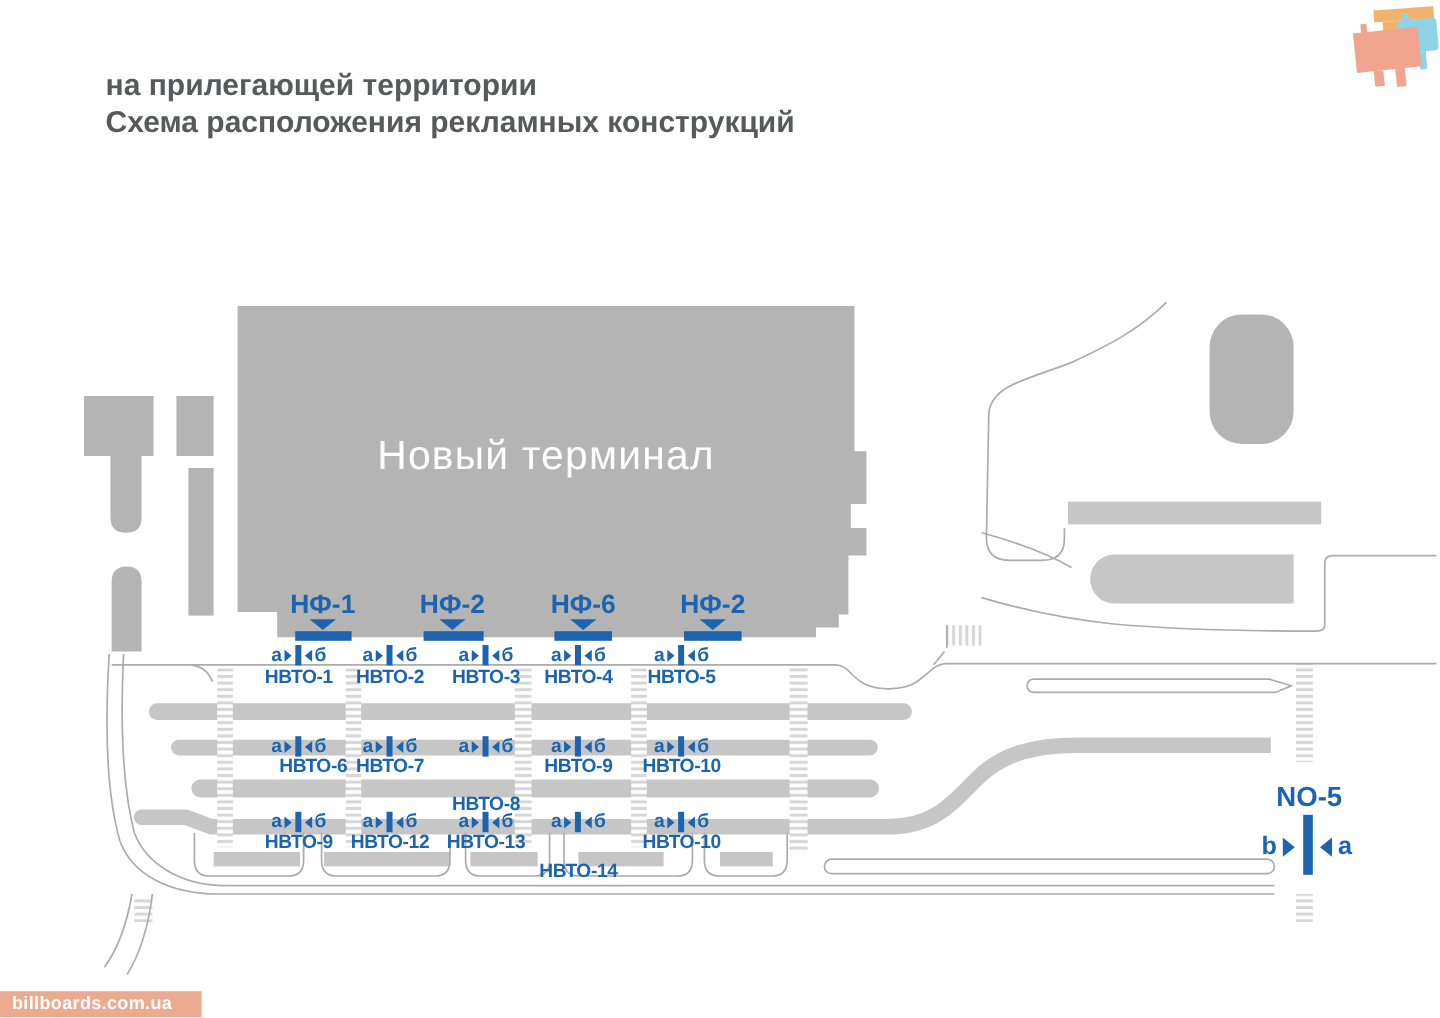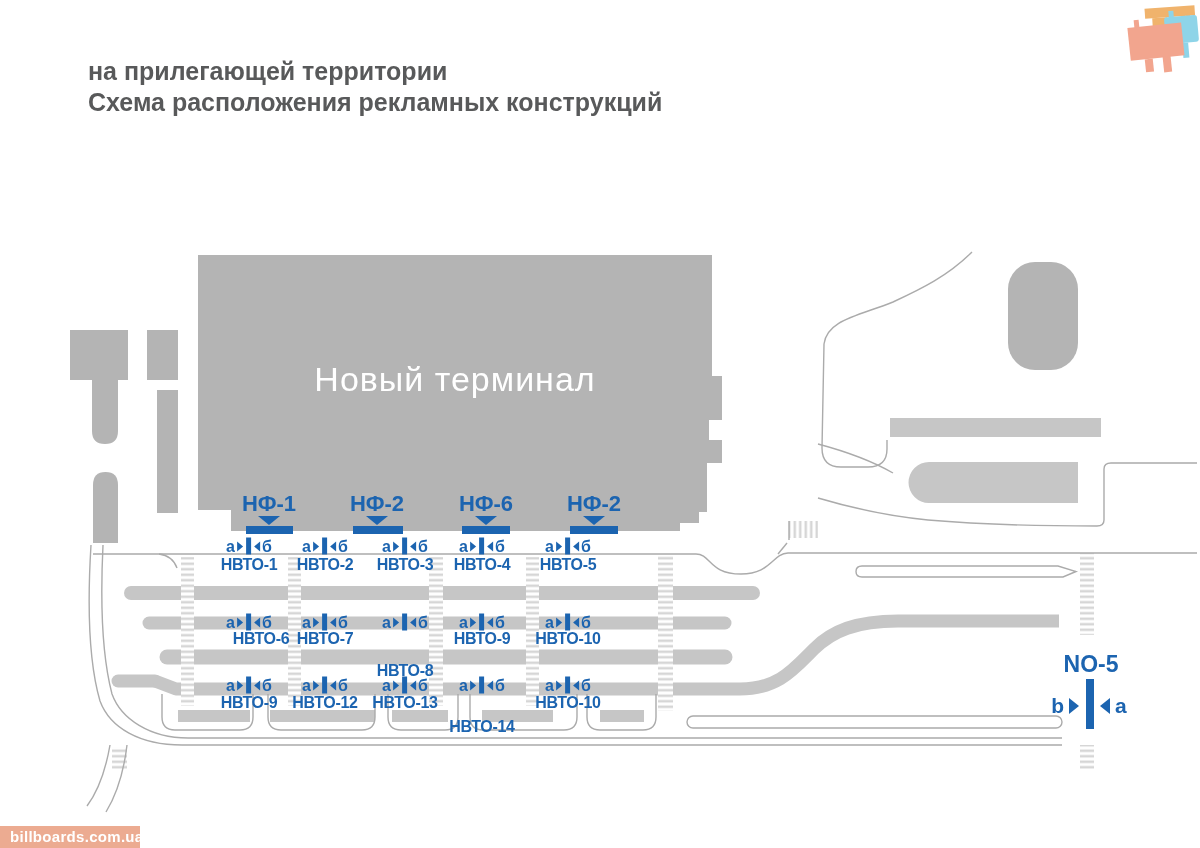--- a/index.html
+++ b/index.html
@@ -34,21 +34,21 @@
               font-size:16px;font-weight:bold;line-height:18px;letter-spacing:-0.3px;white-space:nowrap;}
   .no5-label{position:absolute;left:1091px;top:652px;transform:translateX(-50%);
              color:var(--blue);font-size:23px;font-weight:bold;line-height:24px;}
   .no5-bar{position:absolute;left:1086px;top:679px;width:8px;height:50px;background:var(--blue);}
   .no5-side{position:absolute;display:flex;align-items:center;gap:5px;height:24px;
             color:var(--blue);font-size:21px;font-weight:bold;}
   .no5-left{right:121px;top:694px;}
   .no5-right{left:1100px;top:694px;}
   .no5-side .tri-r{border-top-width:8px;border-bottom-width:8px;border-left-width:10px;}
   .no5-side .tri-l{border-top-width:8px;border-bottom-width:8px;border-right-width:10px;}
-  .watermark{position:absolute;left:0;top:826px;width:140px;height:22px;background:var(--wm-bg);
+  .watermark{position:absolute;left:0;top:826px;width:168px;height:22px;background:var(--wm-bg);
              color:#fff;font-size:15px;font-weight:bold;line-height:22px;padding-left:10px;
              box-sizing:border-box;letter-spacing:0.3px;}
 </style>
 </head>
 <body>
 
 <div id="stage">
 
   <svg id="map-svg" width="1200" height="848" viewBox="0 0 1200 848">
     <defs>

